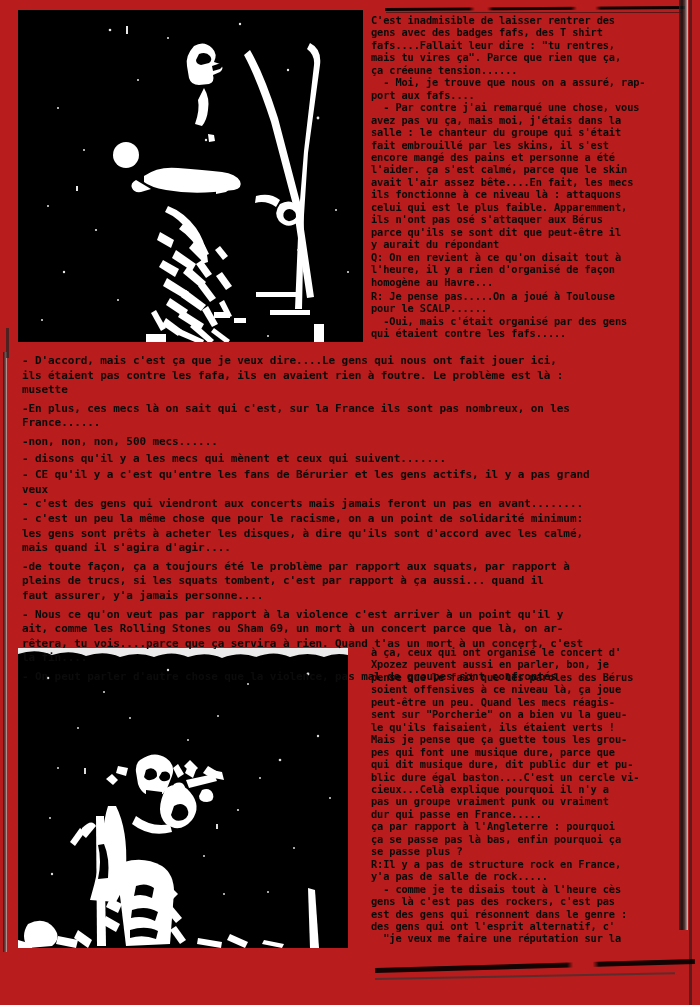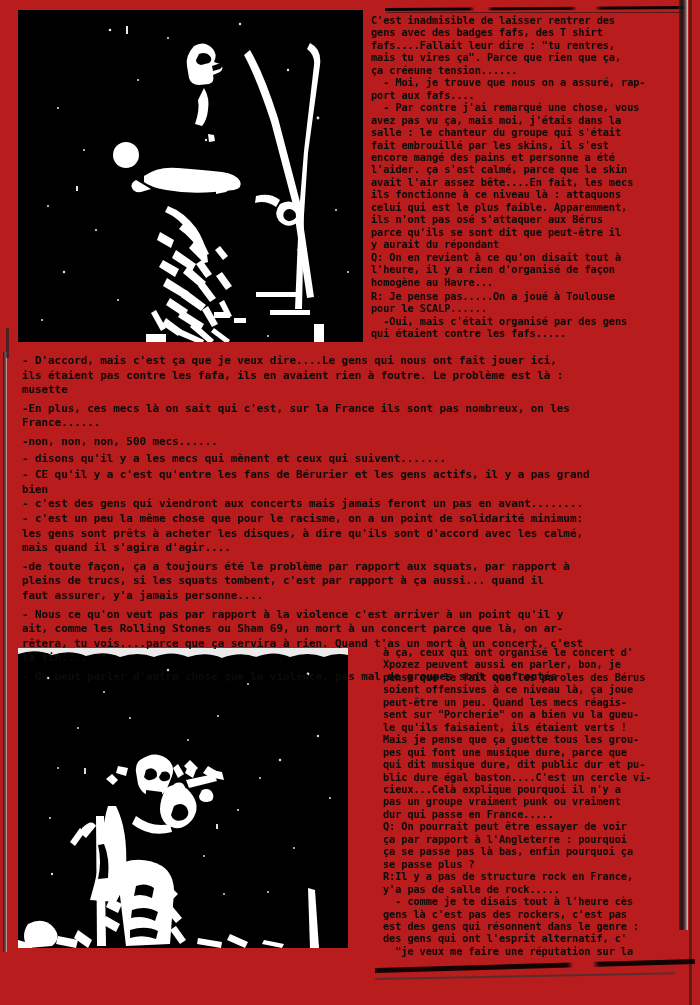--- a/index.html
+++ b/index.html
@@ -54,21 +54,21 @@
   #photo-bottom{left:18px;top:648px;width:330px;height:300px;}
 
   
   .col-right{
     position:absolute;left:371px;top:14px;width:300px;
   }
   .full-block{
     position:absolute;left:22px;width:648px;
   }
   .col-right2{
-    position:absolute;left:371px;top:646px;width:300px;margin-left:12px;
+    position:absolute;left:371px;top:646px;width:300px;
   }
   .ln{
     font-size:10.3px;line-height:12.45px;white-space:pre;letter-spacing:-0.1px;
     font-weight:700;color:#0b0b0b;
   }
   .full-block .ln{font-size:11px;line-height:14.6px;}
   .u{text-underline-offset:2px;text-decoration-thickness:1px;}
   .gap{height:4px;}
   .gap-s{height:2px;}
 </style>
@@ -304,21 +304,21 @@
     <div>
       <div class="ln">-non, non, non, 500 mecs......</div>
     </div>
     <div class="gap-s"></div>
     <div>
       <div class="ln">- disons qu'il y a les mecs qui mènent et ceux qui suivent.......</div>
     </div>
     <div class="gap-s"></div>
     <div>
       <div class="ln">- CE qu'il y a c'est qu'entre les fans de Bérurier et les gens actifs, il y a pas grand</div>
-      <div class="ln">bien</div>
+      <div class="ln">veux</div>
     </div>
     <div>
       <div class="ln">- c'est des gens qui viendront aux concerts mais jamais feront un pas en avant........</div>
     </div>
     <div>
       <div class="ln">- c'est un peu la même chose que pour le racisme, on a un point de solidarité minimum:</div>
       <div class="ln">les gens sont prêts à acheter les disques, à dire qu'ils sont d'accord avec les calmé,</div>
       <div class="ln">mais quand il s'agira d'agir....</div>
     </div>
     <div class="gap"></div>
@@ -347,21 +347,20 @@
     <div class="ln">sent sur "Porcherie" on a bien vu la gueu-</div>
     <div class="ln">le qu'ils faisaient, ils étaient verts !</div>
     <div class="ln">Mais je pense que ça guette tous les grou-</div>
     <div class="ln">pes qui font une musique dure, parce que</div>
     <div class="ln">qui dit musique dure, dit public dur et pu-</div>
     <div class="ln">blic dure égal baston....C'est un cercle vi-</div>
     <div class="ln">cieux...Celà explique pourquoi il n'y a</div>
     <div class="ln">pas un groupe vraiment punk ou vraiment</div>
     <div class="ln">dur qui passe en France.....</div>
 
-    <div class="ln u">Q: On pourrait peut être essayer de voir</div>
     <div class="ln u">ça par rapport à l'Angleterre : pourquoi</div>
     <div class="ln u">ça se passe pas là bas, enfin pourquoi ça</div>
     <div class="ln u">se passe plus ?</div>
 
     <div class="ln">R:Il y a pas de structure rock en France,</div>
     <div class="ln">y'a pas de salle de rock.....</div>
     <div class="ln">  - comme je te disais tout à l'heure cès</div>
     <div class="ln">gens là c'est pas des rockers, c'est pas</div>
     <div class="ln">est des gens qui résonnent dans le genre :</div>
     <div class="ln">des gens qui ont l'esprit alternatif, c'</div>

